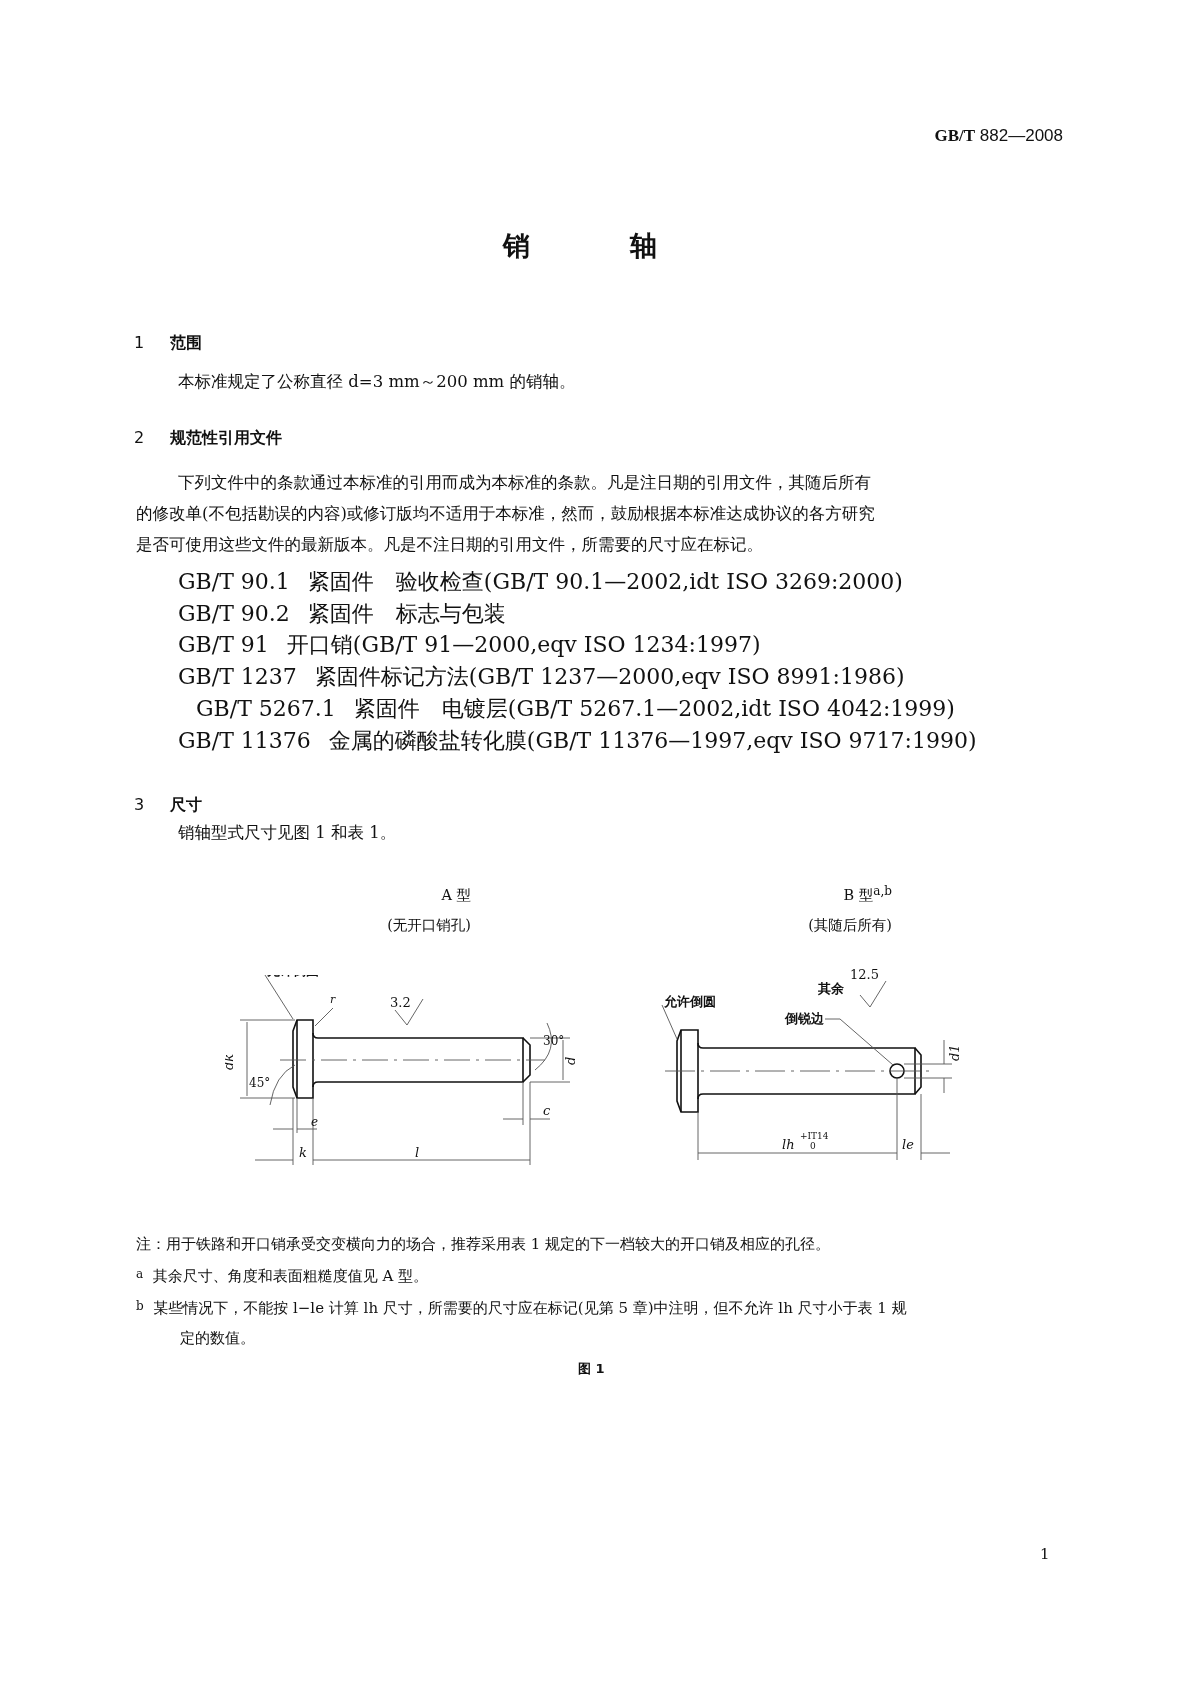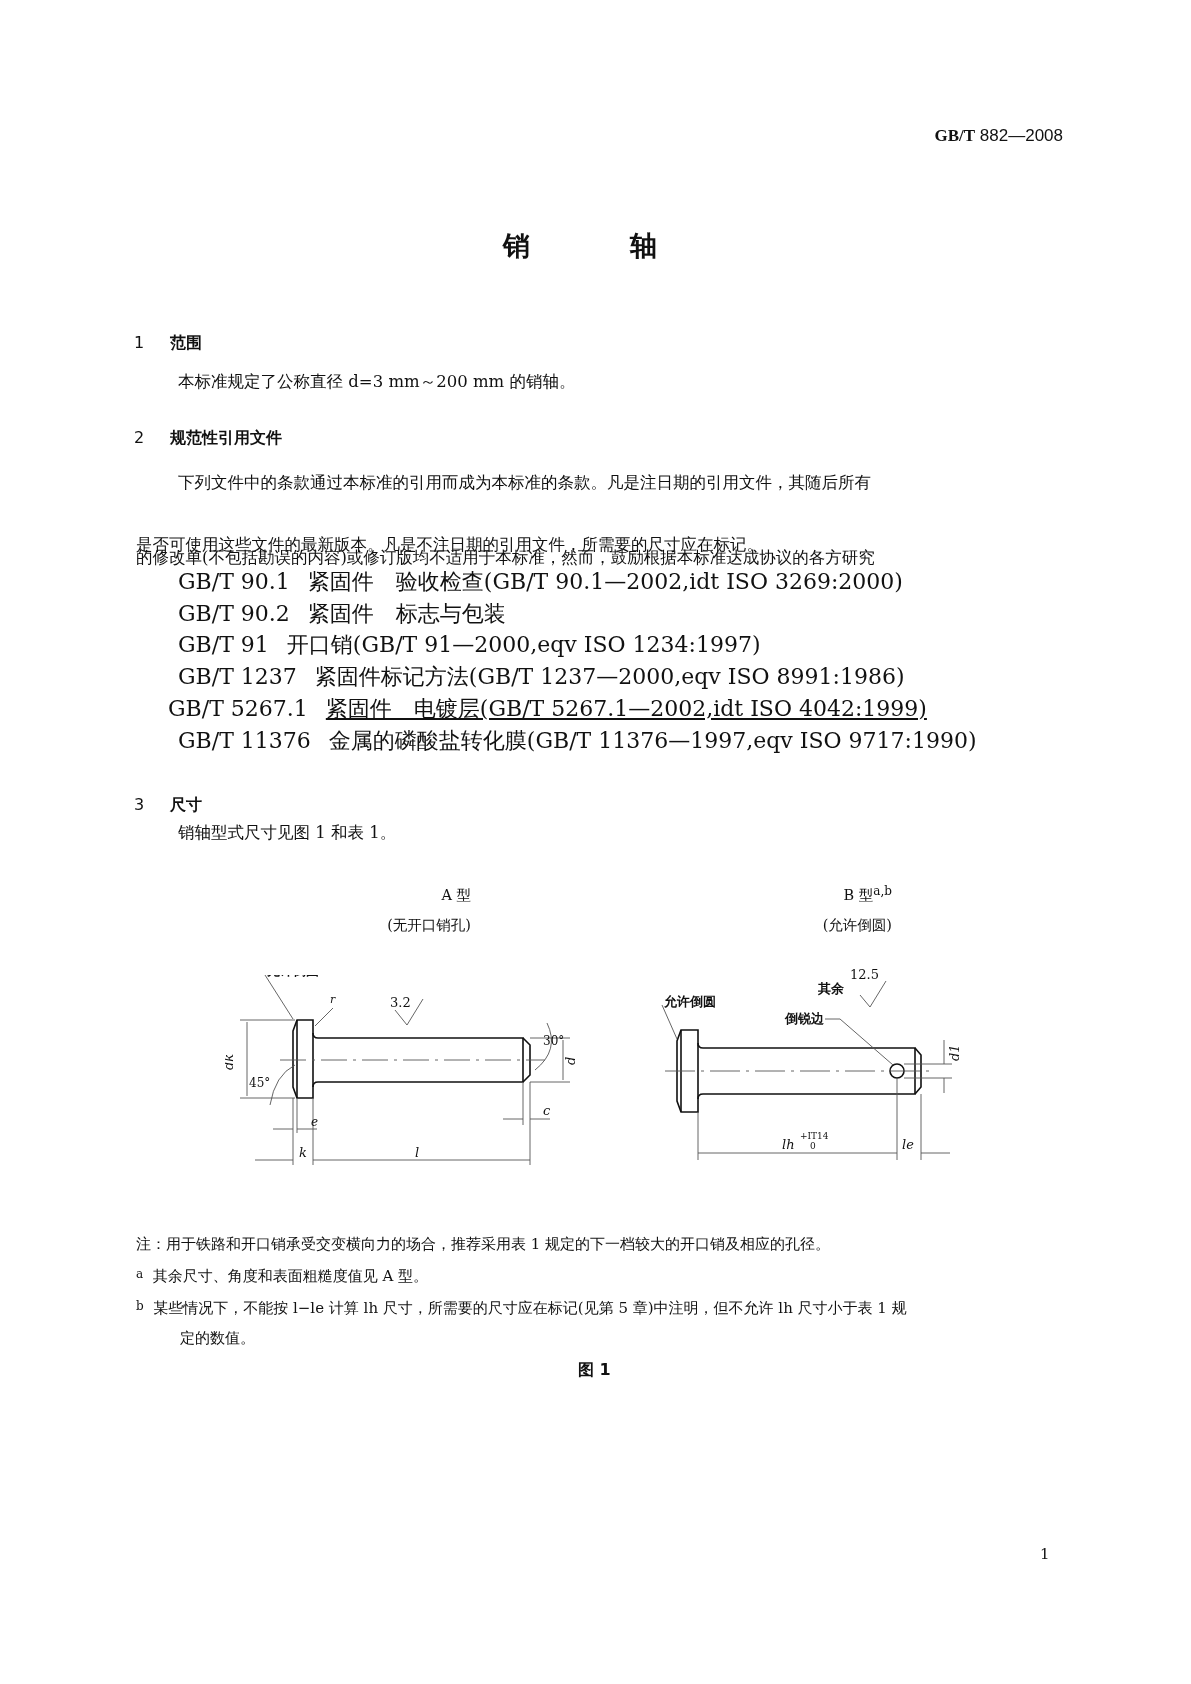--- a/index.html
+++ b/index.html
@@ -11,21 +11,21 @@
   .title { left:0; width:1160px; top:228px; text-align:center; font-size:27px;
            font-family:Liberation Mono, monospace; font-weight:bold; letter-spacing:100px; text-indent:100px; }
   .sec { font-family:"DejaVu Sans",sans-serif; font-size:16px; font-weight:bold; }
   .sec .num { display:inline-block; width:36px; font-weight:normal; }
   .para { font-size:16.5px; line-height:31px; }
   .ref { font-size:22px; }
   .ref .code { display:inline-block; margin-right:18px; }
   .caption { font-size:14.5px; text-align:right; width:200px; }
   .note { font-size:15px; line-height:28px; }
   .sup { font-size:12px; vertical-align:top; position:relative; top:-2px; }
-  .fig-label { font-family:"DejaVu Sans",sans-serif; font-size:16px; font-weight:bold; }
+  .fig-label { font-family:"DejaVu Sans",sans-serif; font-size:13px; font-weight:bold; }
   .pageno { font-size:15px; }
   svg text { font-family:"DejaVu Serif","Liberation Serif",serif; }
 </style>
 </head>
 <body>
 
 <div class="abs std-code">
   <b>GB/T</b>
   <span>882—2008</span>
 </div>
@@ -34,53 +34,53 @@
 
 <div class="abs sec" style="left:134px; top:333px;">
   <span class="num">1</span><span>范围</span>
 </div>
 <div class="abs para" style="left:178px; top:366px;">本标准规定了公称直径 d=3 mm～200 mm 的销轴。</div>
 
 <div class="abs sec" style="left:134px; top:428px;">
   <span class="num">2</span><span>规范性引用文件</span>
 </div>
 <div class="abs para" style="left:178px; top:467px;">下列文件中的条款通过本标准的引用而成为本标准的条款。凡是注日期的引用文件，其随后所有</div>
-<div class="abs para" style="left:136px; top:498px;margin-top:44px;">的修改单(不包括勘误的内容)或修订版均不适用于本标准，然而，鼓励根据本标准达成协议的各方研究</div>
+<div class="abs para" style="left:136px; top:498px;">的修改单(不包括勘误的内容)或修订版均不适用于本标准，然而，鼓励根据本标准达成协议的各方研究</div>
 <div class="abs para" style="left:136px; top:529px;">是否可使用这些文件的最新版本。凡是不注日期的引用文件，所需要的尺寸应在标记。</div>
 
 <div class="abs ref" style="left:178px; top:567px;">
   <span class="code">GB/T 90.1</span><span>紧固件　验收检查(GB/T 90.1—2002,idt ISO 3269:2000)</span>
 </div>
 <div class="abs ref" style="left:178px; top:599px;">
   <span class="code">GB/T 90.2</span><span>紧固件　标志与包装</span>
 </div>
 <div class="abs ref" style="left:178px; top:630px;">
   <span class="code">GB/T 91</span><span>开口销(GB/T 91—2000,eqv ISO 1234:1997)</span>
 </div>
 <div class="abs ref" style="left:178px; top:662px;">
   <span class="code">GB/T 1237</span><span>紧固件标记方法(GB/T 1237—2000,eqv ISO 8991:1986)</span>
 </div>
-<div class="abs ref" style="left:168px; top:694px;text-decoration:underline;">
+<div class="abs ref" style="left:196px; top:694px;">
   <span class="code">GB/T 5267.1</span><span>紧固件　电镀层(GB/T 5267.1—2002,idt ISO 4042:1999)</span>
 </div>
 <div class="abs ref" style="left:178px; top:726px;">
   <span class="code">GB/T 11376</span><span>金属的磷酸盐转化膜(GB/T 11376—1997,eqv ISO 9717:1990)</span>
 </div>
 
 <div class="abs sec" style="left:134px; top:776px;margin-top:19px;">
   <span class="num">3</span><span>尺寸</span>
 </div>
 <div class="abs para" style="left:178px; top:817px;">销轴型式尺寸见图 1 和表 1。</div>
 
 <div class="abs caption" style="left:271px; top:886px;">A 型</div>
 <div class="abs caption" style="left:271px; top:916px;">(无开口销孔)</div>
 <div class="abs caption" style="left:692px; top:886px;">
   <span>B 型</span><span class="sup">a,b</span>
 </div>
-<div class="abs caption" style="left:692px; top:916px;">(允许倒圆)</div>
+<div class="abs caption" style="left:692px; top:916px;">(其随后所有)</div>
 
 <svg class="abs" style="left:225px; top:975px;" width="390" height="210">
   <g stroke="#111" fill="none" stroke-width="1.6">
 
     <path d="M68,56 L72,45 L88,45 L88,123 L72,123 L68,112 Z"></path>
     <line x1="72" y1="45" x2="72" y2="123"></line>
 
     <path d="M88,58 Q88,63 93,63 L298,63 L298,107 L93,107 Q88,107 88,112"></path>
 
     <path d="M298,63 L305,70 L305,100 L298,107"></path>

